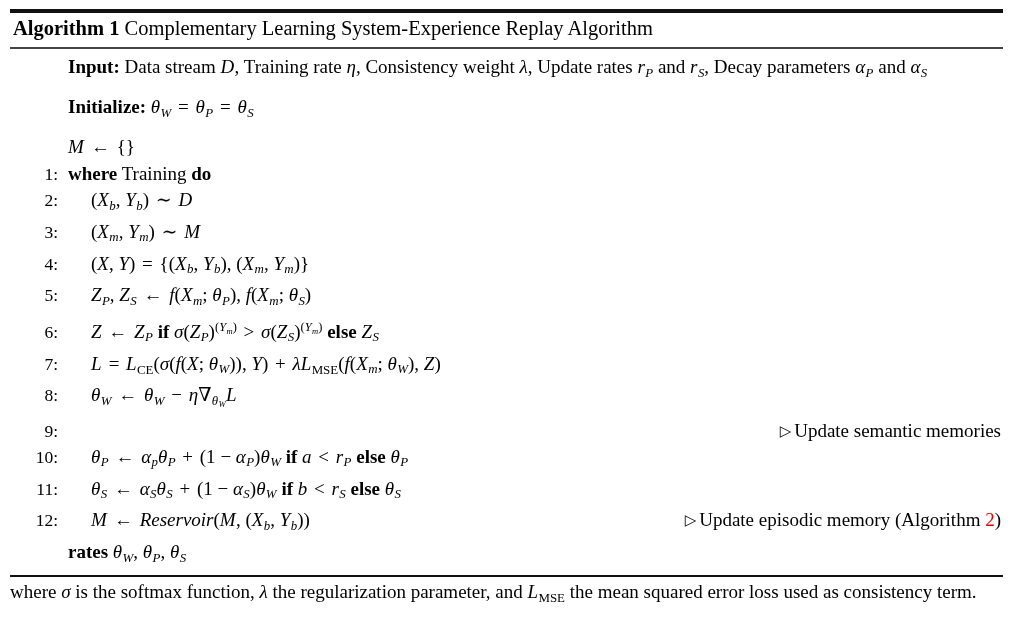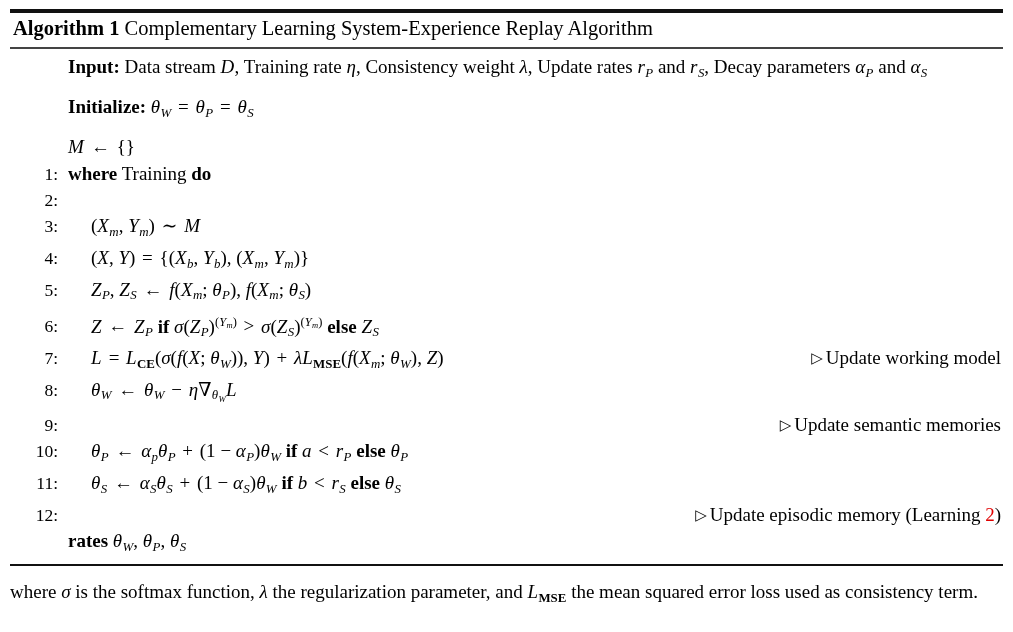--- a/index.html
+++ b/index.html
@@ -105,21 +105,20 @@
   .sub {
     font-size: 0.68em;
     vertical-align: -0.28em;
     font-style: italic;
     padding-left: 0.4px;
   }
   .sub-n {
     font-size: 0.68em;
     vertical-align: -0.28em;
     font-style: normal;
-    font-weight: bold;
   }
   .sup {
     font-size: 0.66em;
     vertical-align: 0.52em;
     font-style: normal;
     text-align: center;
   }
   .red { color: #e00000; }
 
   
@@ -181,20 +180,25 @@
       <span class="lineno">1:</span>
       <span class="stmt indent-0">
         <span class="b">where</span>
         <span>Training</span>
         <span class="b">do</span>
       </span>
     </div>
 
     <div class="line">
       <span class="lineno">2:</span>
+      <span class="stmt indent-1">
+        (<i class="v">X</i><span class="sub">b</span>, <i class="v">Y</i><span class="sub">b</span>)
+        <span class="op">∼</span>
+        <span class="cal">D</span>
+      </span>
     </div>
 
     <div class="line">
       <span class="lineno">3:</span>
       <span class="stmt indent-1">
         (<i class="v">X</i><span class="sub">m</span>, <i class="v">Y</i><span class="sub">m</span>)
         <span class="op">∼</span>
         <span class="cal">M</span>
       </span>
     </div>
@@ -234,23 +238,20 @@
     </div>
 
     <div class="line">
       <span class="lineno">7:</span>
       <span class="stmt indent-1">
         <span class="cal">L</span>
         <span class="op">=</span>
         <span class="cal">L</span><span class="sub-n">CE</span>(<i class="v">σ</i>(<i class="v">f</i>(<i class="v">X</i>; <i class="v">θ</i><span class="sub">W</span>)), <i class="v">Y</i>)
         <span class="op">+</span>
         <i class="v">λ</i><span class="cal">L</span><span class="sub-n">MSE</span>(<i class="v">f</i>(<i class="v">X</i><span class="sub">m</span>; <i class="v">θ</i><span class="sub">W</span>), <i class="v">Z</i>)
-      </span>
-      <span class="comment">
-        <span class="tri">▷</span><span>Update working model</span>
       </span>
     </div>
 
     <div class="line">
       <span class="lineno">8:</span>
       <span class="stmt indent-1">
         <i class="v">θ</i><span class="sub">W</span>
         <span class="op">←</span>
         <i class="v">θ</i><span class="sub">W</span>
         <span class="op">−</span>
@@ -294,22 +295,27 @@
         <i class="v">b</i>
         <span class="op">&lt;</span>
         <i class="v">r</i><span class="sub">S</span>
         <span class="b">else</span>
         <i class="v">θ</i><span class="sub">S</span>
       </span>
     </div>
 
     <div class="line">
       <span class="lineno">12:</span>
+      <span class="stmt indent-1">
+        <span class="cal">M</span>
+        <span class="op">←</span>
+        <i class="v">Reservoir</i>(<span class="cal">M</span>, (<i class="v">X</i><span class="sub">b</span>, <i class="v">Y</i><span class="sub">b</span>))
+      </span>
       <span class="comment">
-        <span class="tri">▷</span><span>Update episodic memory (Learning </span><span class="red">2</span><span>)</span>
+        <span class="tri">▷</span><span>Update episodic memory (Algorithm </span><span class="red">2</span><span>)</span>
       </span>
     </div>
 
     <div class="line">
       <span class="lineno"></span>
       <span class="stmt indent-0">
         <span class="b">rates</span>
         <i class="v">θ</i><span class="sub">W</span>,
         <i class="v">θ</i><span class="sub">P</span>,
         <i class="v">θ</i><span class="sub">S</span>

